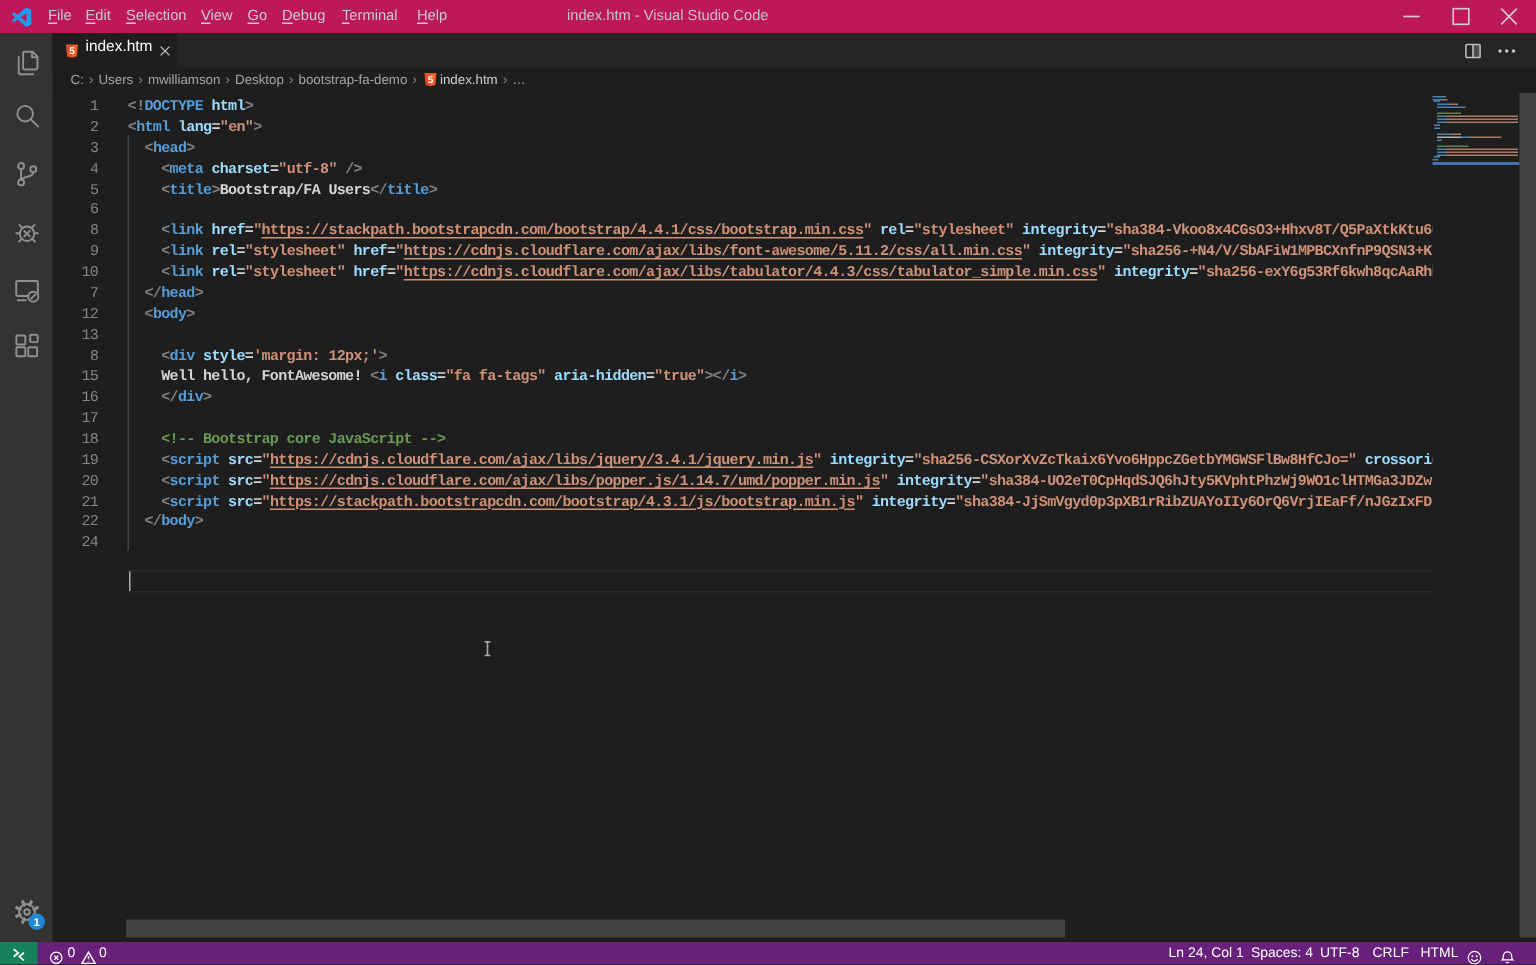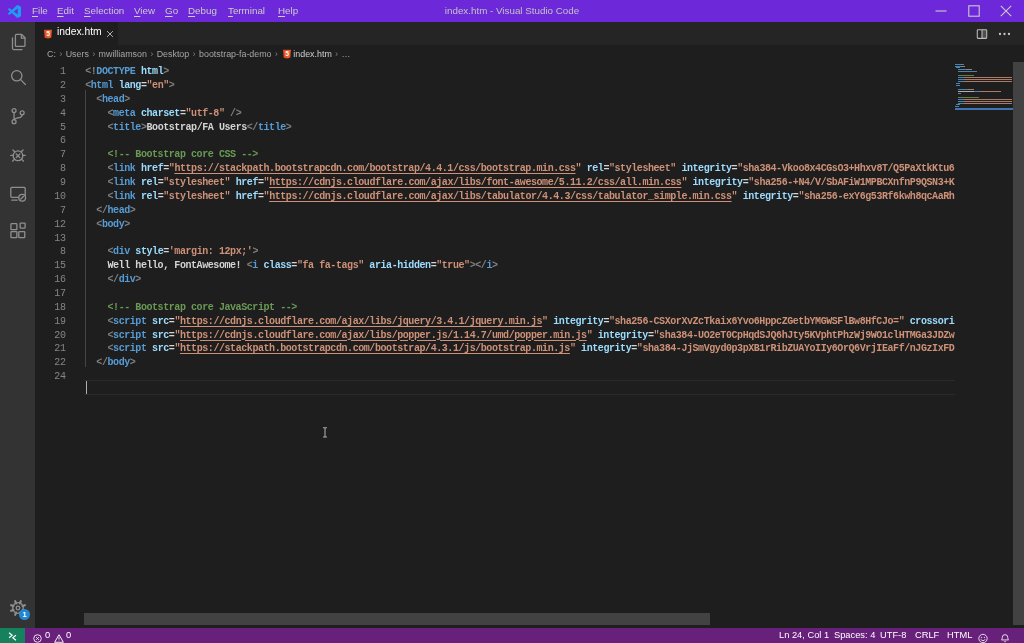--- a/index.html
+++ b/index.html
@@ -1,20 +1,20 @@
 <!DOCTYPE html>
 <html><head><meta charset="utf-8"><style>
 *{margin:0;padding:0;box-sizing:border-box}
 html,body{width:1024px;height:643px;overflow:hidden;background:#1e1e1e;font-family:"Liberation Sans",sans-serif}
 #w{position:relative;width:1024px;height:643px;overflow:hidden}
 .abs{position:absolute}
-#titlebar{left:0;top:0;width:1024px;height:22px;background:#6d28d9;color:#cccccc;font-size:9.8px}
+#titlebar{left:0;top:0;width:1024px;height:22px;background:#be185d;color:#cccccc;font-size:9.8px}
 .menu{position:absolute;top:0;height:22px;line-height:22px}
 .mn u{text-decoration:underline;text-underline-offset:1.5px}
-#title{position:absolute;left:362px;top:0;width:300px;text-align:center;line-height:22px;color:#c4c4c4}
+#title{position:absolute;left:378px;top:0;width:300px;line-height:22px;color:#c4c4c4}
 #activity{left:0;top:22px;width:35px;height:606px;background:#333333}
 #tabsbar{left:35px;top:22px;width:989px;height:23px;background:#252526}
 #tab{position:absolute;left:0;top:0;width:83px;height:23px;background:#1e1e1e;color:#ffffff;font-size:10.3px}
 #crumbs{left:35px;top:45px;width:802px;height:17px;background:#1e1e1e;color:#a6a6a6;font-size:8.9px;line-height:17px;white-space:nowrap}
 #crumbs .bsep{color:#7e7e7e;padding:0 3.3px;font-size:9.5px}
 #editor{left:35px;top:62px;width:920px;height:550px;overflow:hidden}
 .row{height:13.86px;line-height:13.86px;white-space:pre;font-family:"Liberation Mono",monospace;font-size:10px;letter-spacing:-0.43px}
 .ln{display:inline-block;width:30.5px;text-align:right;color:#858585;font-weight:normal;position:relative;top:3.2px}
 .cd{margin-left:19.7px;font-weight:bold;position:relative;top:3.2px}
 .cd i{font-style:normal}
@@ -134,21 +134,20 @@
         <text x="8.1" y="11.3" font-size="10.5" fill="#fff" text-anchor="middle" font-family="Liberation Sans" font-weight="bold">5</text>
       </svg><span style="color:#cfcfcf">index.htm</span><span class="bsep">›</span><span>…</span></div>
 
 <div class="abs" id="editor">
 <div class="row"><span class="ln">1</span><span class="cd"><i class="p">&lt;!</i><i class="t">DOCTYPE</i><i class="w"> </i><i class="a">html</i><i class="p">&gt;</i></span></div>
 <div class="row"><span class="ln">2</span><span class="cd"><i class="p">&lt;</i><i class="t">html</i><i class="w"> </i><i class="a">lang</i><i class="q">=</i><i class="s">"en"</i><i class="p">&gt;</i></span></div>
 <div class="row"><span class="ln">3</span><span class="cd"><i class="w">  </i><i class="p">&lt;</i><i class="t">head</i><i class="p">&gt;</i></span></div>
 <div class="row"><span class="ln">4</span><span class="cd"><i class="w">    </i><i class="p">&lt;</i><i class="t">meta</i><i class="w"> </i><i class="a">charset</i><i class="q">=</i><i class="s">"utf-8"</i><i class="w"> </i><i class="p">/&gt;</i></span></div>
 <div class="row"><span class="ln">5</span><span class="cd"><i class="w">    </i><i class="p">&lt;</i><i class="t">title</i><i class="p">&gt;</i><i class="w">Bootstrap/FA Users</i><i class="p">&lt;/</i><i class="t">title</i><i class="p">&gt;</i></span></div>
 <div class="row"><span class="ln">6</span><span class="cd"></span></div>
-<div class="row"><span class="ln">7</span><span class="cd"><i class="w">    </i><i class="c">&lt;!-- Bootstrap core CSS --&gt;</i></span></div>
 <div class="row"><span class="ln">8</span><span class="cd"><i class="w">    </i><i class="p">&lt;</i><i class="t">link</i><i class="w"> </i><i class="a">href</i><i class="q">=</i><i class="s">"</i><i class="u">https://stackpath.bootstrapcdn.com/bootstrap/4.4.1/css/bootstrap.min.css</i><i class="s">"</i><i class="w"> </i><i class="a">rel</i><i class="q">=</i><i class="s">"stylesheet"</i><i class="w"> </i><i class="a">integrity</i><i class="q">=</i><i class="s">"sha384-Vkoo8x4CGsO3+Hhxv8T/Q5PaXtkKtu6ug5TOeNV6gBiFeWPGFN9MuhOf23Q9Ifjh"</i></span></div>
 <div class="row"><span class="ln">9</span><span class="cd"><i class="w">    </i><i class="p">&lt;</i><i class="t">link</i><i class="w"> </i><i class="a">rel</i><i class="q">=</i><i class="s">"stylesheet"</i><i class="w"> </i><i class="a">href</i><i class="q">=</i><i class="s">"</i><i class="u">https://cdnjs.cloudflare.com/ajax/libs/font-awesome/5.11.2/css/all.min.css</i><i class="s">"</i><i class="w"> </i><i class="a">integrity</i><i class="q">=</i><i class="s">"sha256-+N4/V/SbAFiW1MPBCXnfnP9QSN3+Kt/YfptOg/2p1qZS2Q="</i></span></div>
 <div class="row"><span class="ln">10</span><span class="cd"><i class="w">    </i><i class="p">&lt;</i><i class="t">link</i><i class="w"> </i><i class="a">rel</i><i class="q">=</i><i class="s">"stylesheet"</i><i class="w"> </i><i class="a">href</i><i class="q">=</i><i class="s">"</i><i class="u">https://cdnjs.cloudflare.com/ajax/libs/tabulator/4.4.3/css/tabulator_simple.min.css</i><i class="s">"</i><i class="w"> </i><i class="a">integrity</i><i class="q">=</i><i class="s">"sha256-exY6g53Rf6kwh8qcAaRhbQ88PNhxs0+sUSpzAzeqR2Q="</i></span></div>
 <div class="row"><span class="ln">7</span><span class="cd"><i class="w">  </i><i class="p">&lt;/</i><i class="t">head</i><i class="p">&gt;</i></span></div>
 <div class="row"><span class="ln">12</span><span class="cd"><i class="w">  </i><i class="p">&lt;</i><i class="t">body</i><i class="p">&gt;</i></span></div>
 <div class="row"><span class="ln">13</span><span class="cd"></span></div>
 <div class="row"><span class="ln">8</span><span class="cd"><i class="w">    </i><i class="p">&lt;</i><i class="t">div</i><i class="w"> </i><i class="a">style</i><i class="q">=</i><i class="s">'margin: 12px;'</i><i class="p">&gt;</i></span></div>
 <div class="row"><span class="ln">15</span><span class="cd"><i class="w">    Well hello, FontAwesome! </i><i class="p">&lt;</i><i class="t">i</i><i class="w"> </i><i class="a">class</i><i class="q">=</i><i class="s">"fa fa-tags"</i><i class="w"> </i><i class="a">aria-hidden</i><i class="q">=</i><i class="s">"true"</i><i class="p">&gt;&lt;/</i><i class="t">i</i><i class="p">&gt;</i></span></div>
 <div class="row"><span class="ln">16</span><span class="cd"><i class="w">    </i><i class="p">&lt;/</i><i class="t">div</i><i class="p">&gt;</i></span></div>
 <div class="row"><span class="ln">17</span><span class="cd"></span></div>

